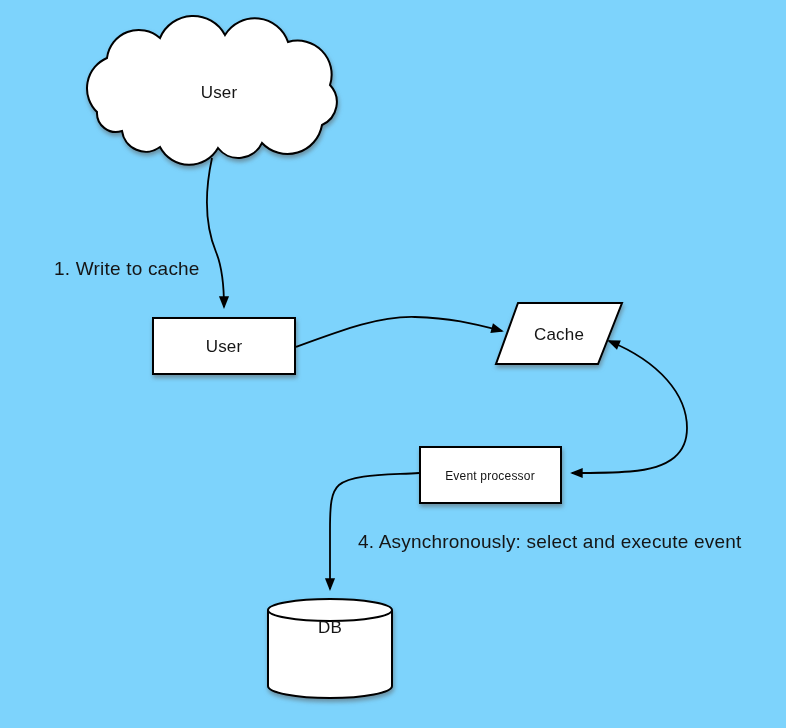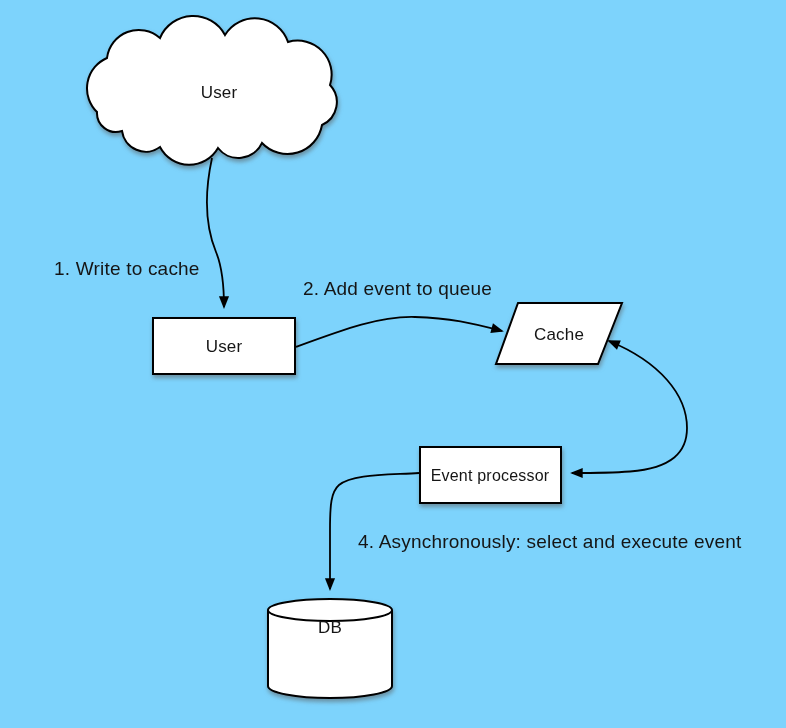--- a/index.html
+++ b/index.html
@@ -24,21 +24,21 @@
   .flow-label {
     position: absolute;
     font-size: 19px;
     color: #151515;
     white-space: nowrap;
     letter-spacing: 0.2px;
   }
   #label-user   { left: 219px; top: 93px;  }
   #label-cache  { left: 224px; top: 347px; }
   #label-queue  { left: 559px; top: 335px; }
-  #label-ep     { left: 490px; top: 476px; font-size: 16px; }
+  #label-ep     { left: 490px; top: 476px; font-size: 12px; }
   #label-db     { left: 330px; top: 628px; }
   #flow-step1 { left: 54px;  top: 258px; }
   #flow-step2 { left: 303px; top: 278px; }
   #flow-step3 { left: 230px; top: 223px; }
   #flow-step4 { left: 358px; top: 531px; }
 </style>
 </head>
 <body>
 
 <div class="stage">
@@ -87,16 +87,15 @@
     </g>
   </svg>
 
   <div class="node-label" id="label-user">User</div>
   <div class="node-label" id="label-cache">User</div>
   <div class="node-label" id="label-queue">Cache</div>
   <div class="node-label" id="label-ep">Event processor</div>
   <div class="node-label" id="label-db">DB</div>
 
   <div class="flow-label" id="flow-step1">1. Write to cache</div>
-  <div class="flow-label" id="flow-step2">2. Add event to queue</div>
   <div class="flow-label" id="flow-step4">4. Asynchronously: select and execute event</div>
 
 </div>
 
 </body></html>

